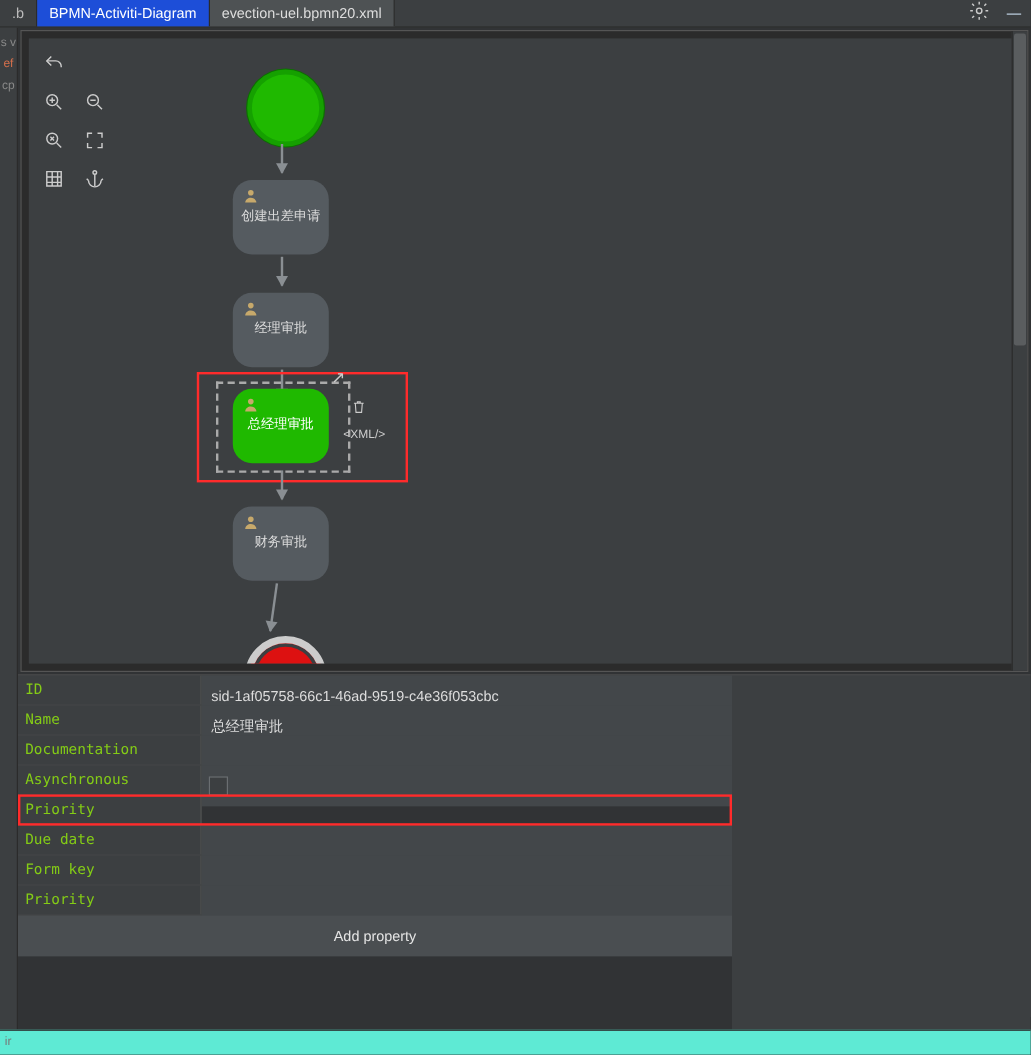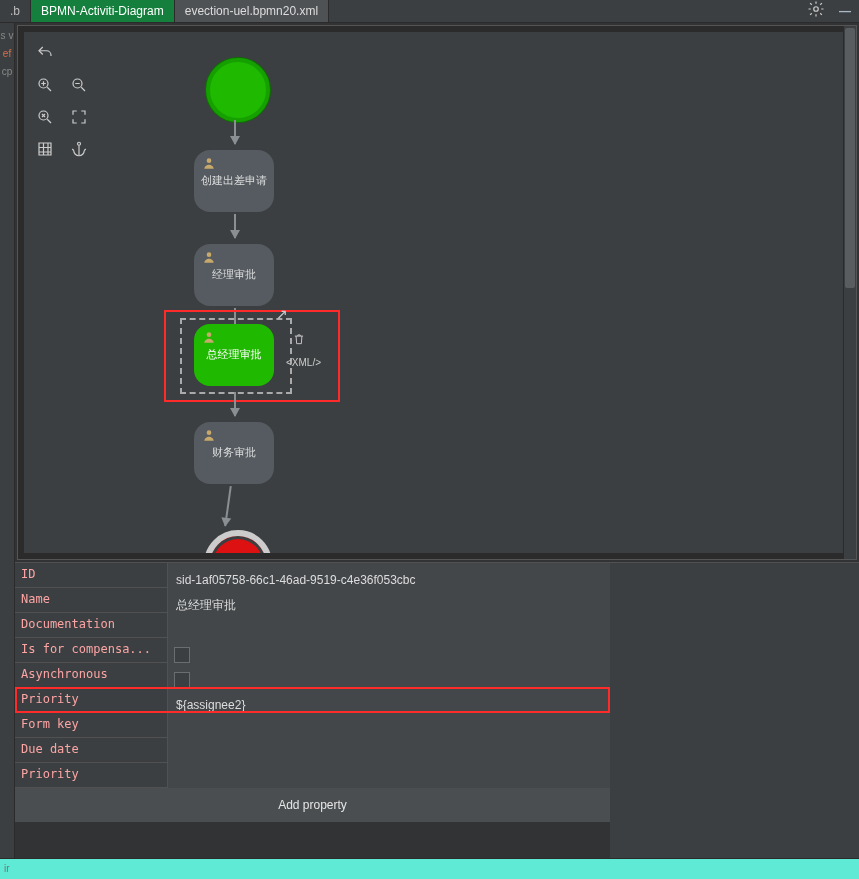--- a/index.html
+++ b/index.html
@@ -1,19 +1,19 @@
 <!DOCTYPE html>
 <html><head>
 <meta charset="utf-8">
 <style>
 html,body{margin:0;padding:0;background:#313335;color:#a9b7c6;font:12px/1.4 "Segoe UI",Arial,sans-serif;overflow:hidden}
 .app{display:flex;flex-direction:column;height:879px;width:859px}
 .titlebar{height:22px;background:#3c3f41;display:flex;align-items:center;border-bottom:1px solid #2b2b2b}
 .tab{height:22px;padding:0 10px;display:flex;align-items:center;color:#bbb;border-right:1px solid #2b2b2b;cursor:pointer}
-.tab.active{background:#15803d;color:#fff}
+.tab.active{background:#1d4ed8;color:#fff}
 .tab.file{background:#4e5254;color:#ddd}
 .spacer{flex:1}
 .gear{padding:0 6px;cursor:pointer}
 .min{padding:0 8px;cursor:pointer;font-weight:bold}
 .body{flex:1;display:flex;min-height:0}
 .gutter{width:14px;background:#3c3f41;border-right:1px solid #2b2b2b;display:flex;flex-direction:column;align-items:center;padding-top:4px;font-size:10px;color:#777}
 .gut-item{font-size:10px;color:#888;margin:2px 0}
 .ef{color:#d6704c;}
 .editor{flex:1;display:flex;flex-direction:column;min-height:0;min-width:0}
 .canvas-wrap{flex:1;position:relative;background:#2b2b2b;border:1px solid #555;margin:2px;min-height:0}
@@ -34,21 +34,21 @@
 .selred{position:absolute;border:2px solid #ff2b2b;pointer-events:none}
 .handle{position:absolute;color:#ccc;font-size:14px;cursor:pointer}
 .trash svg{width:14px;height:14px;stroke:#ccc}
 .xml{font-size:10px;color:#ccc}
 .end{position:absolute;width:56px;height:56px;border-radius:50%;background:#d11;border:6px solid #ccc;box-shadow:inset 0 0 0 3px #3c3f41}
 .vscroll{position:absolute;right:0;top:0;width:12px;height:100%;background:#3c3f41;border-left:1px solid #2b2b2b}
 .vscroll .thumb{position:absolute;left:1px;right:1px;top:2px;height:260px;background:#5a5d5f;border-radius:2px}
 .props{height:295px;border-top:1px solid #515151;display:flex}
 .ptable{flex:0 0 595px;display:flex;flex-direction:column}
 .prow{display:flex;height:24px;border-bottom:1px solid #515151}
-.pl{width:140px;padding:3px 6px;color:#fca5a5;background:#3c3f41;border-right:1px solid #515151;font-family:Consolas,monospace;font-size:12px;white-space:nowrap;overflow:hidden;text-overflow:ellipsis}
+.pl{width:140px;padding:3px 6px;color:#84cc16;background:#3c3f41;border-right:1px solid #515151;font-family:Consolas,monospace;font-size:12px;white-space:nowrap;overflow:hidden;text-overflow:ellipsis}
 .pv{flex:1;padding:17px 6px;background:#43474a;color:#ddd;font-size:12px;display:flex;align-items:center}
 .pv input[type=text]{width:100%;background:transparent;border:none;color:#ddd;font:inherit;outline:none}
 .pv.btn{justify-content:center;background:#4a4e51;cursor:pointer;color:#e5e5e5}
 .chk{width:14px;height:14px;border:1px solid #6a6e71;background:#3c3f41}
 .prow.hl{position:relative}
 .prow.hl::after{content:"";position:absolute;inset:-1px 0;border:2px solid #ff2b2b;pointer-events:none}
 .pright{flex:1;background:#3c3f41}
 .foot{height:20px;background:#5eead4;border-top:1px solid #2b2b2b;display:flex;align-items:center;padding:0 4px;font-size:10px;color:#777}
 </style>
 </head>
@@ -194,45 +194,36 @@
                 <input type="text" value="总经理审批" style="">
               </div>
           </div>
           <div class="prow">
             <div class="pl">Documentation</div>
             <div class="pv">
                 <input type="text" value="" style="">
               </div>
           </div>
           <div class="prow">
-            <div class="pl">Is for compensa...</div>
-            <div class="pv">
-                <div class="chk"></div>
-              </div>
-          </div>
-          <div class="prow">
             <div class="pl">Asynchronous</div>
             <div class="pv">
                 <div class="chk"></div>
               </div>
           </div>
           <div class="prow hl">
             <div class="pl">Priority</div>
-            <div class="pv">
-                <input type="text" value="${assignee2}" style="">
+          </div>
+          <div class="prow">
+            <div class="pl">Due date</div>
+            <div class="pv">
+                <input type="text" value="" style="">
               </div>
           </div>
           <div class="prow">
             <div class="pl">Form key</div>
-            <div class="pv">
-                <input type="text" value="" style="">
-              </div>
-          </div>
-          <div class="prow">
-            <div class="pl">Due date</div>
             <div class="pv">
                 <input type="text" value="" style="">
               </div>
           </div>
           <div class="prow">
             <div class="pl">Priority</div>
             <div class="pv">
                 <input type="text" value="" style="">
               </div>
           </div>

